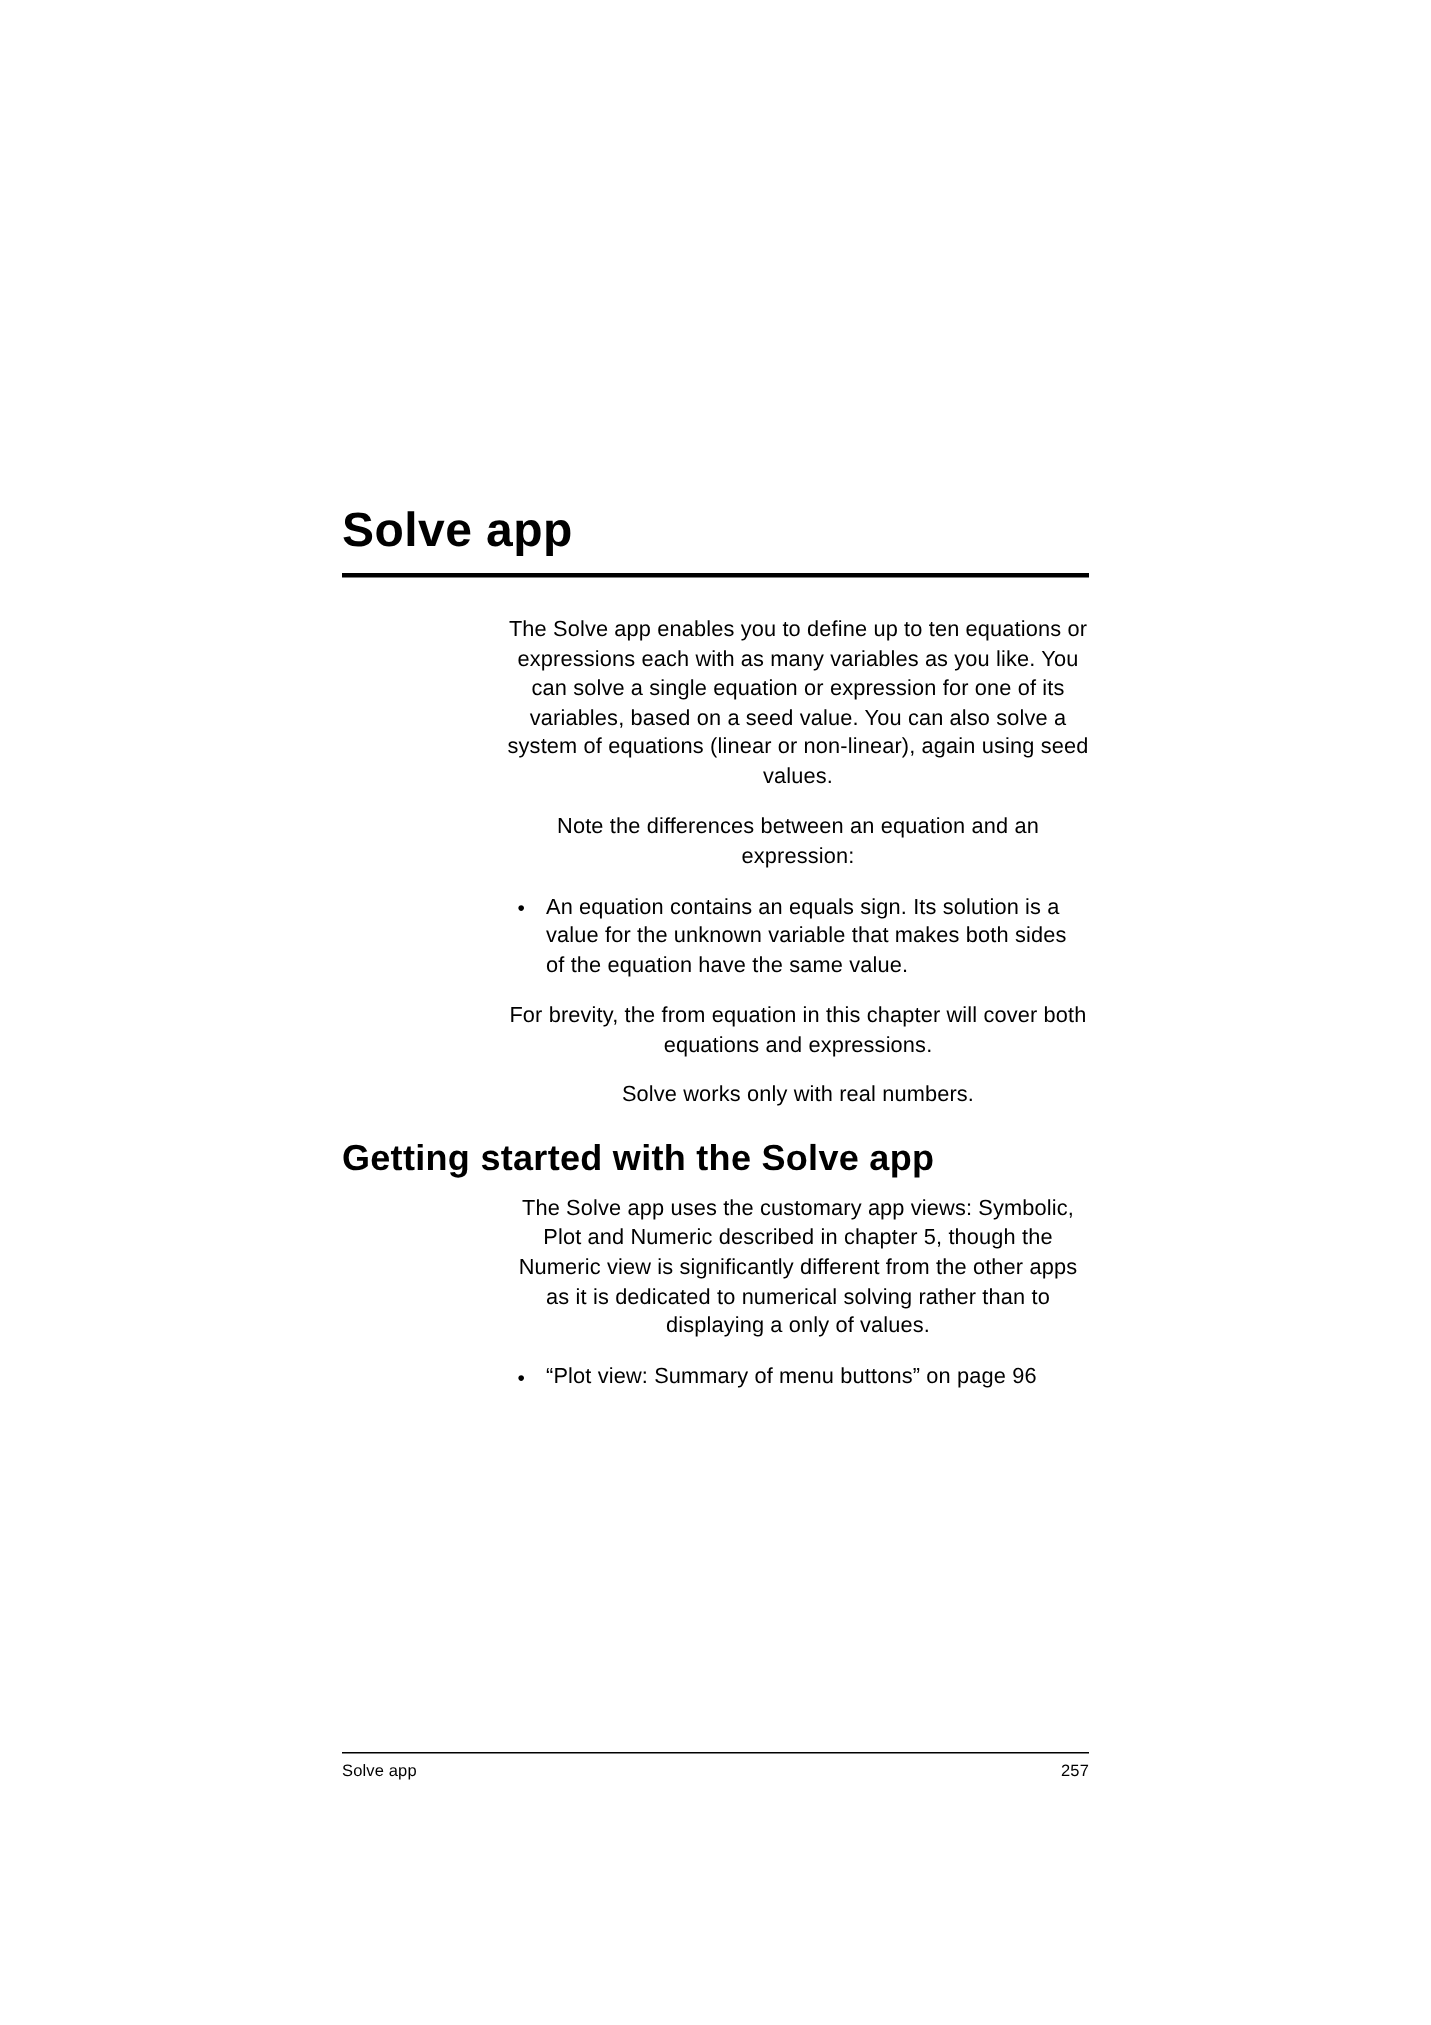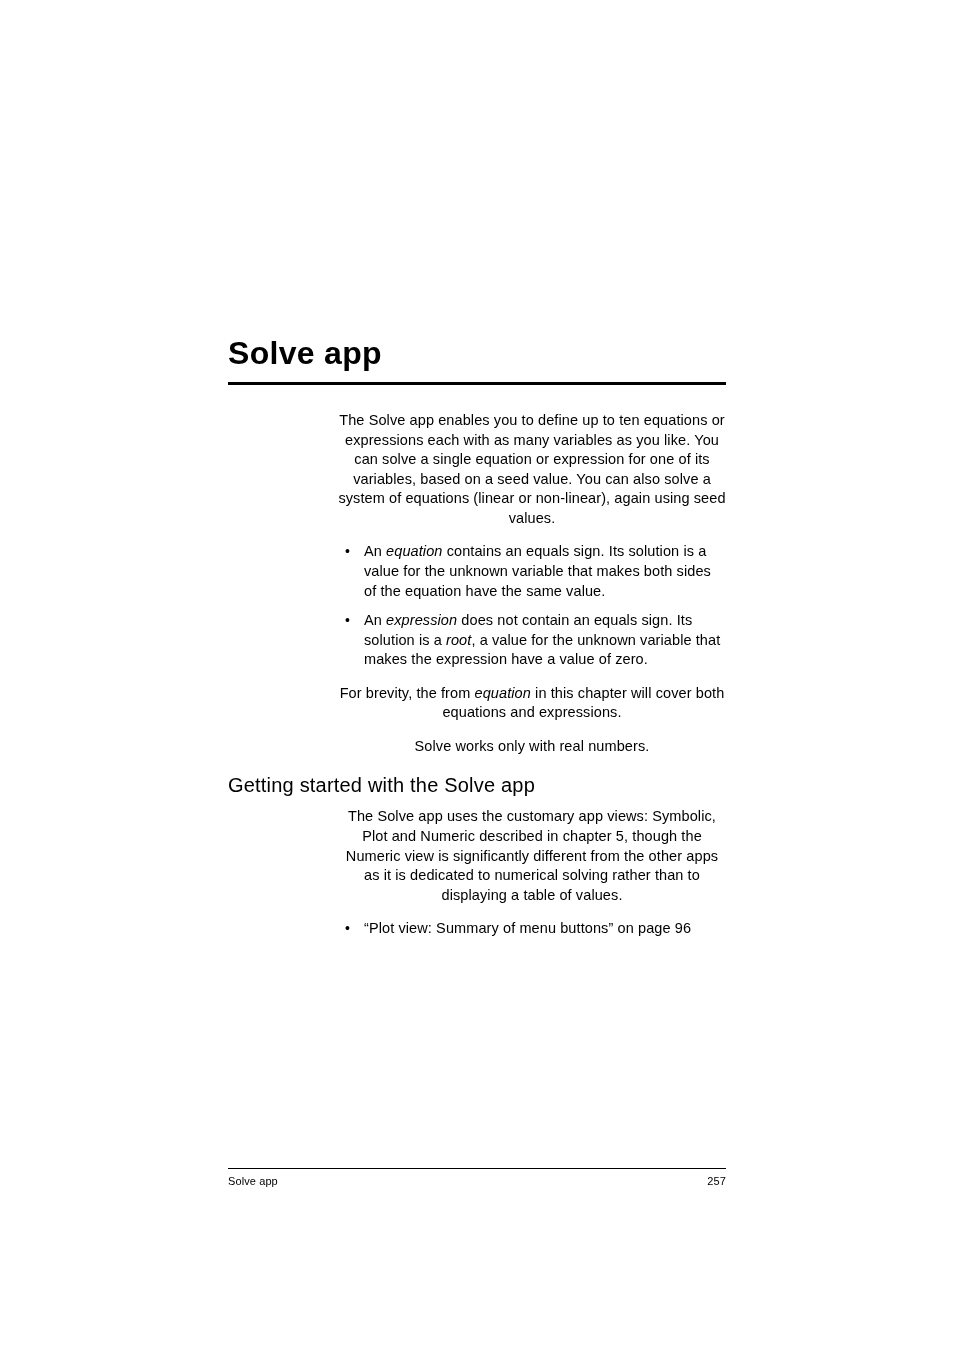--- a/index.html
+++ b/index.html
@@ -36,21 +36,20 @@
       margin-bottom: 26px;
     }
     p.body {
       font-size: 14.5px;
       line-height: 1.35;
       margin-bottom: 14px;
       letter-spacing: 0.1px;
       text-align: center;
     }
     .italic {
-      font-style: italic;
     }
     ul.bullets {
       list-style: none;
       margin-bottom: 14px;
     }
     ul.bullets > li {
       position: relative;
       padding-left: 26px;
       font-size: 14.5px;
       line-height: 1.35;
@@ -58,22 +57,22 @@
       letter-spacing: 0.1px;
     }
     ul.bullets > li::before {
       content: "•";
       position: absolute;
       left: 7px;
       top: 0;
       font-size: 14px;
     }
     h2.section-title {
-      font-size: 20px;
-      font-weight: normal;
+      font-size: 24px;
+      font-weight: bold;
       letter-spacing: 0.2px;
       margin-top: 18px;
       margin-bottom: 10px;
     }
     .footer {
       position: absolute;
       left: 228px;
       right: 228px;
       top: 1168px;
     }
@@ -91,41 +90,39 @@
   </style>
 </head>
 <body>
 
 <div class="page-content">
   <h1 class="page-title">Solve app</h1>
   <hr class="title-rule">
 
   <div class="indent-block">
     <p class="body">The Solve app enables you to define up to ten equations or expressions each with as many variables as you like. You can solve a single equation or expression for one of its variables, based on a seed value. You can also solve a system of equations (linear or non-linear), again using seed values.</p>
+    <p class="body">Note the differences between an equation and an expression:</p>
 
     <ul class="bullets">
       <li>
         <span>An </span><span class="italic">equation</span><span> contains an equals sign. Its solution is a value for the unknown variable that makes both sides of the equation have the same value.</span>
-      </li>
-      <li>
-        <span>An </span><span class="italic">expression</span><span> does not contain an equals sign. Its solution is a </span><span class="italic">root</span><span>, a value for the unknown variable that makes the expression have a value of zero.</span>
       </li>
     </ul>
 
     <p class="body">
       <span>For brevity, the from </span><span class="italic">equation</span><span> in this chapter will cover both equations and expressions.</span>
     </p>
 
     <p class="body">Solve works only with real numbers.</p>
   </div>
 
   <h2 class="section-title">Getting started with the Solve app</h2>
 
   <div class="indent-block">
-    <p class="body">The Solve app uses the customary app views: Symbolic, Plot and Numeric described in chapter 5, though the Numeric view is significantly different from the other apps as it is dedicated to numerical solving rather than to displaying a table of values.</p>
+    <p class="body">The Solve app uses the customary app views: Symbolic, Plot and Numeric described in chapter 5, though the Numeric view is significantly different from the other apps as it is dedicated to numerical solving rather than to displaying a only of values.</p>
 
     <ul class="bullets">
       <li>“Plot view: Summary of menu buttons” on page 96</li>
     </ul>
   </div>
 </div>
 
 <div class="footer">
   <hr class="footer-rule">
   <div class="footer-row">

